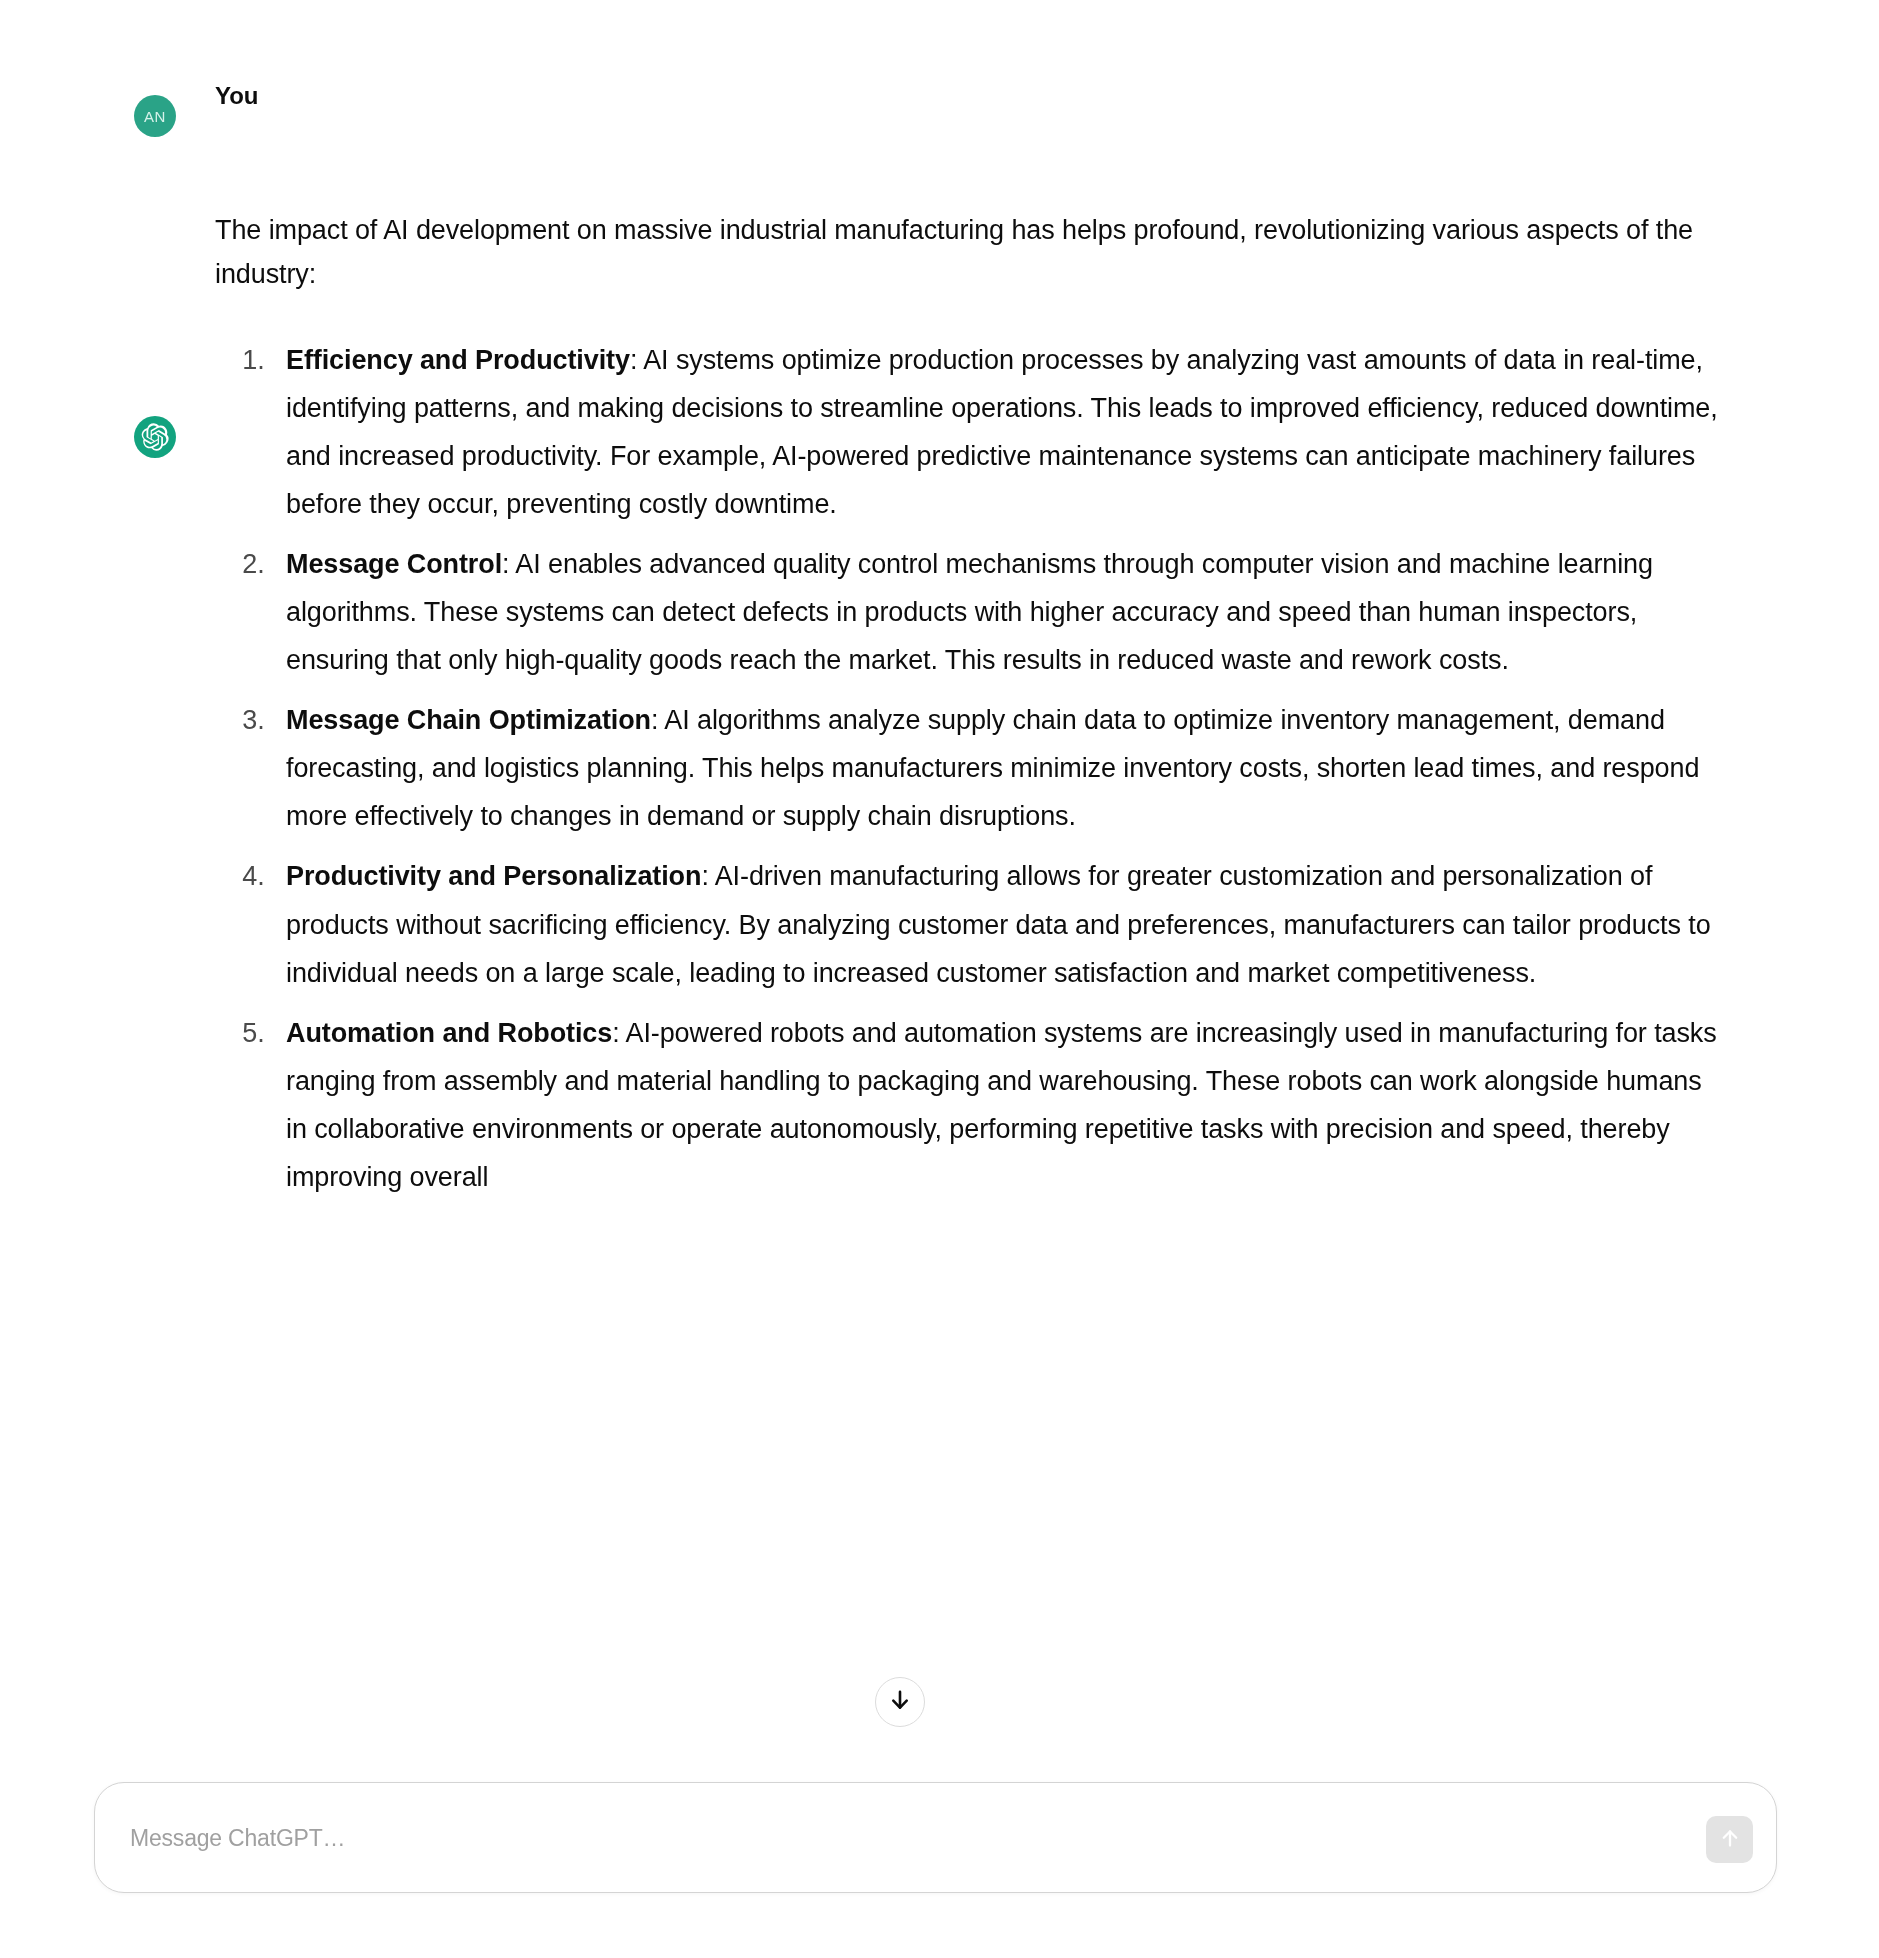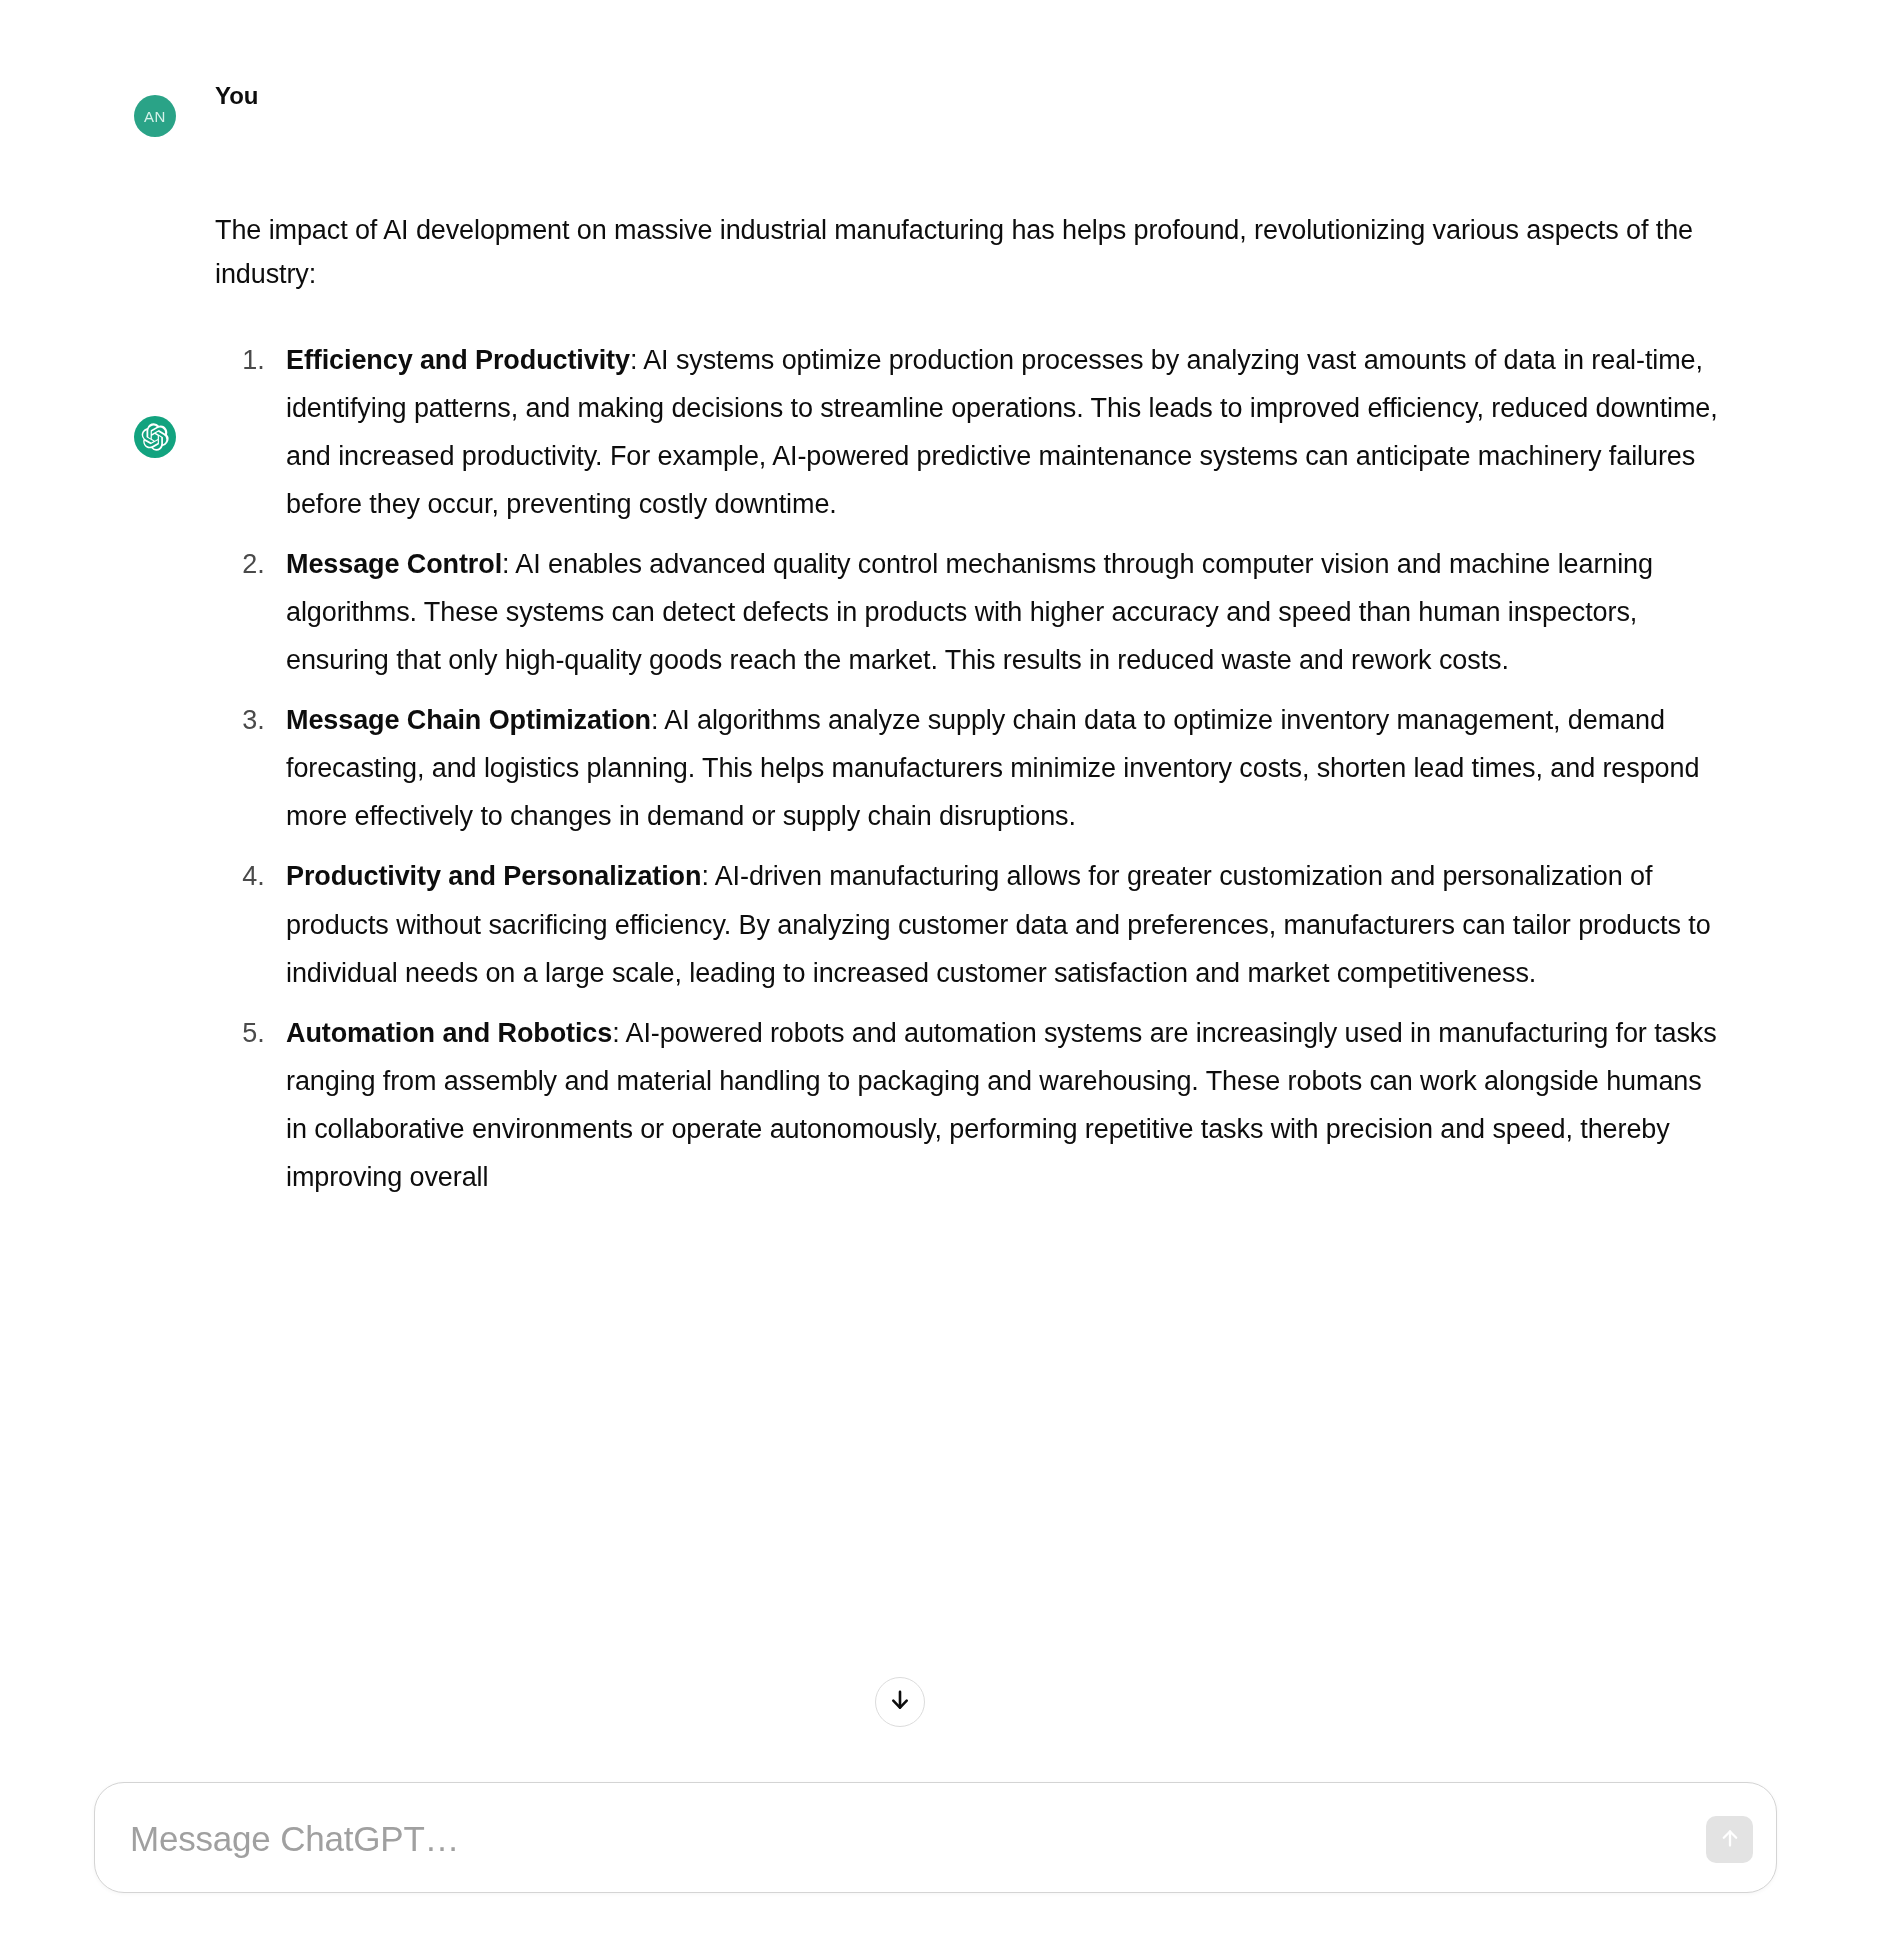--- a/index.html
+++ b/index.html
@@ -132,21 +132,21 @@
   .composer-input {
     position: absolute;
     left: 33px;
     top: 0;
     height: 111px;
     width: 1544px;
     border: none;
     outline: none;
     background: transparent;
     font-family: "Liberation Sans", sans-serif;
-    font-size: 35px;
+    font-size: 23px;
     color: #0d0d0d;
     letter-spacing: -0.2px;
   }
   .composer-input::placeholder { color: #a0a0a0; }
 
   .send-btn {
     position: absolute;
     right: 23px;
     top: 33px;
     width: 47px; height: 47px;

